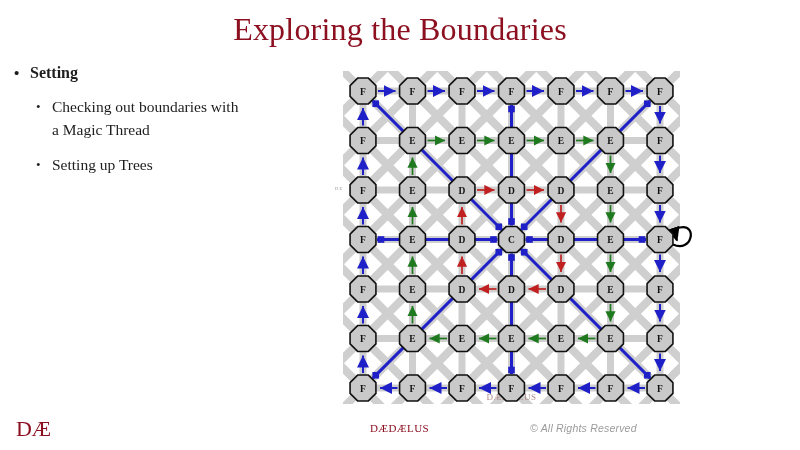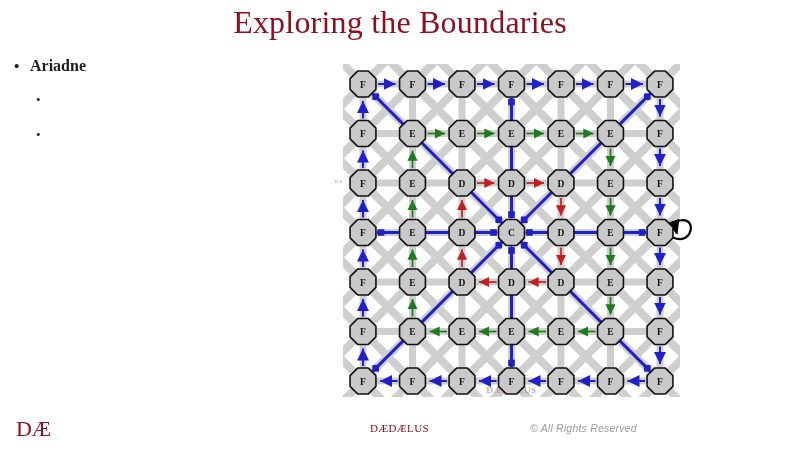--- a/index.html
+++ b/index.html
@@ -3,21 +3,21 @@
 <meta charset="utf-8">
 <style>
   html,body{margin:0;padding:0;}
   body{
     width:800px;height:450px;
     background:#ffffff;
     font-family:"Liberation Serif", serif;
     overflow:hidden;
     position:relative;
   }
-  #slide{position:absolute;inset:0;}
+  #slide{position:absolute;inset:0;margin-top:7px;}
 
   
   #title{
     position:absolute;
     left:0;right:0;top:4px;
     text-align:center;
     font-family:"Liberation Serif", serif;
     font-size:32px;
     font-weight:400;
     color:#8c1020;
@@ -107,27 +107,29 @@
 </head>
 <body>
 
 <div id="slide">
 
   <div id="title">Exploring the Boundaries</div>
 
   <div id="bullets">
     <div class="b1">
       <span class="dot">•</span>
-      <span class="txt">Ariadne</span>
+      <span class="txt">Setting</span>
     </div>
     <div class="b2">
       <span class="dot">•</span>
+      <span class="txt">Checking out boundaries with a Magic Thread</span>
     </div>
     <div class="b2">
       <span class="dot">•</span>
+      <span class="txt">Setting up Trees</span>
     </div>
   </div>
 
   <div id="diagram">
     <svg id="gridsvg" width="370" height="345" viewBox="0 0 370 345" xmlns="http://www.w3.org/2000/svg">
       <defs>
         <marker id="ah-blue" markerWidth="7" markerHeight="7" refX="6" refY="3" orient="auto" markerUnits="strokeWidth">
           <path d="M0,0 L6,3 L0,6 z" fill="#2020c8"></path>
         </marker>
         <marker id="ah-green" markerWidth="7" markerHeight="7" refX="6" refY="3" orient="auto" markerUnits="strokeWidth">

